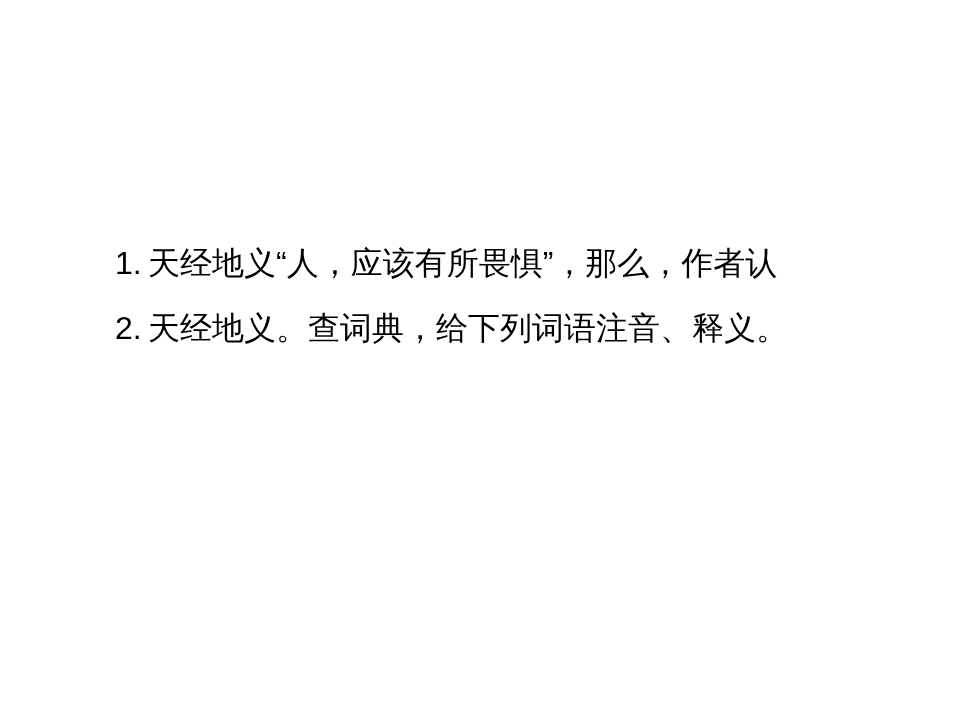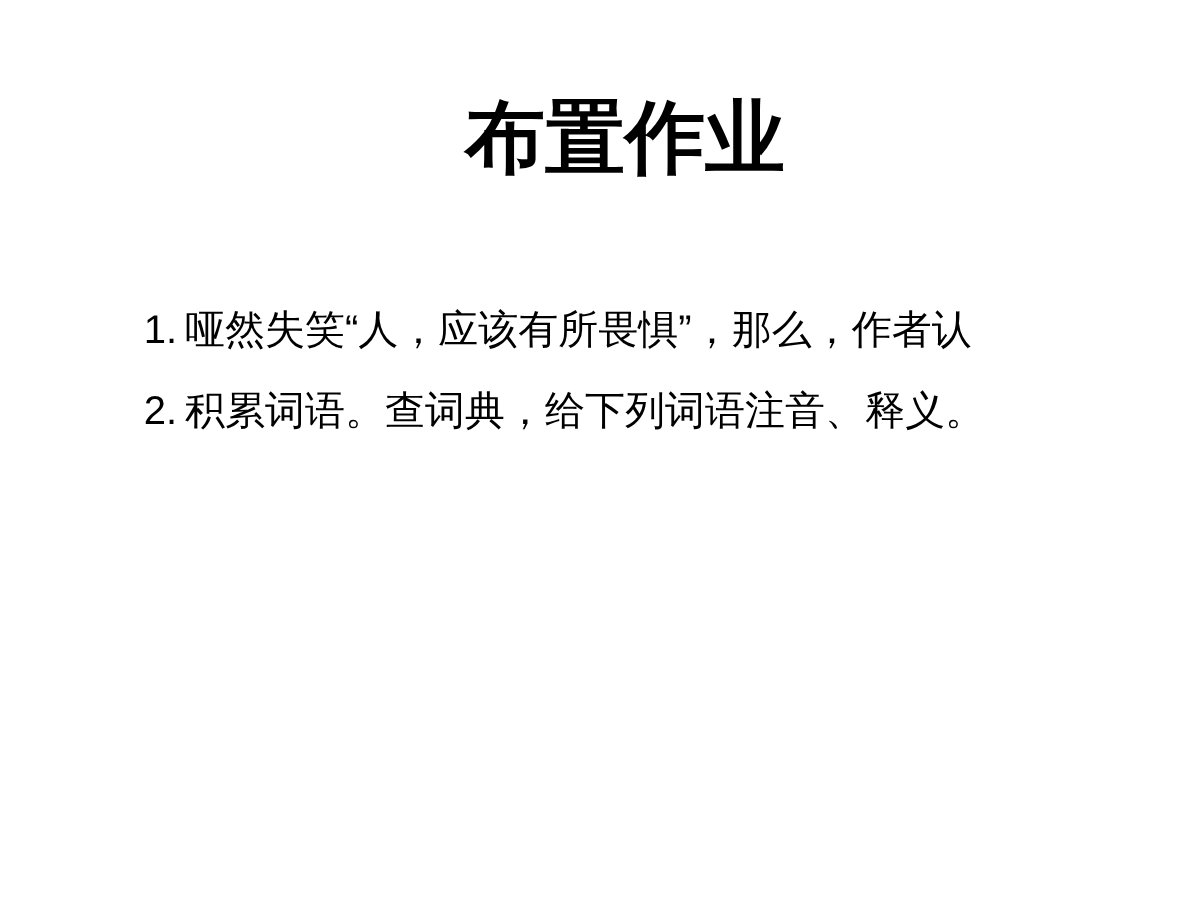--- a/index.html
+++ b/index.html
@@ -53,34 +53,33 @@
   .words {
     padding-left: 28px;
     white-space: nowrap;
   }
 </style>
 </head>
 <body>
 
 <div class="slide">
 
-  <h1 class="title">布置作业</h1>
 
   <div class="body-block">
 
     <div class="item">
       <span class="num">1.</span>
       <div class="text">
-        <div>哑然失笑“人，应该有所畏惧”，那么，作者认</div>
+        <div>天经地义“人，应该有所畏惧”，那么，作者认</div>
       </div>
     </div>
 
     <div class="item">
       <span class="num">2.</span>
       <div class="text">
-        <div>积累词语。查词典，给下列词语注音、释义。</div>
+        <div>天经地义。查词典，给下列词语注音、释义。</div>
       </div>
     </div>
 
 
   </div>
 
 </div>
 
 </body></html>

